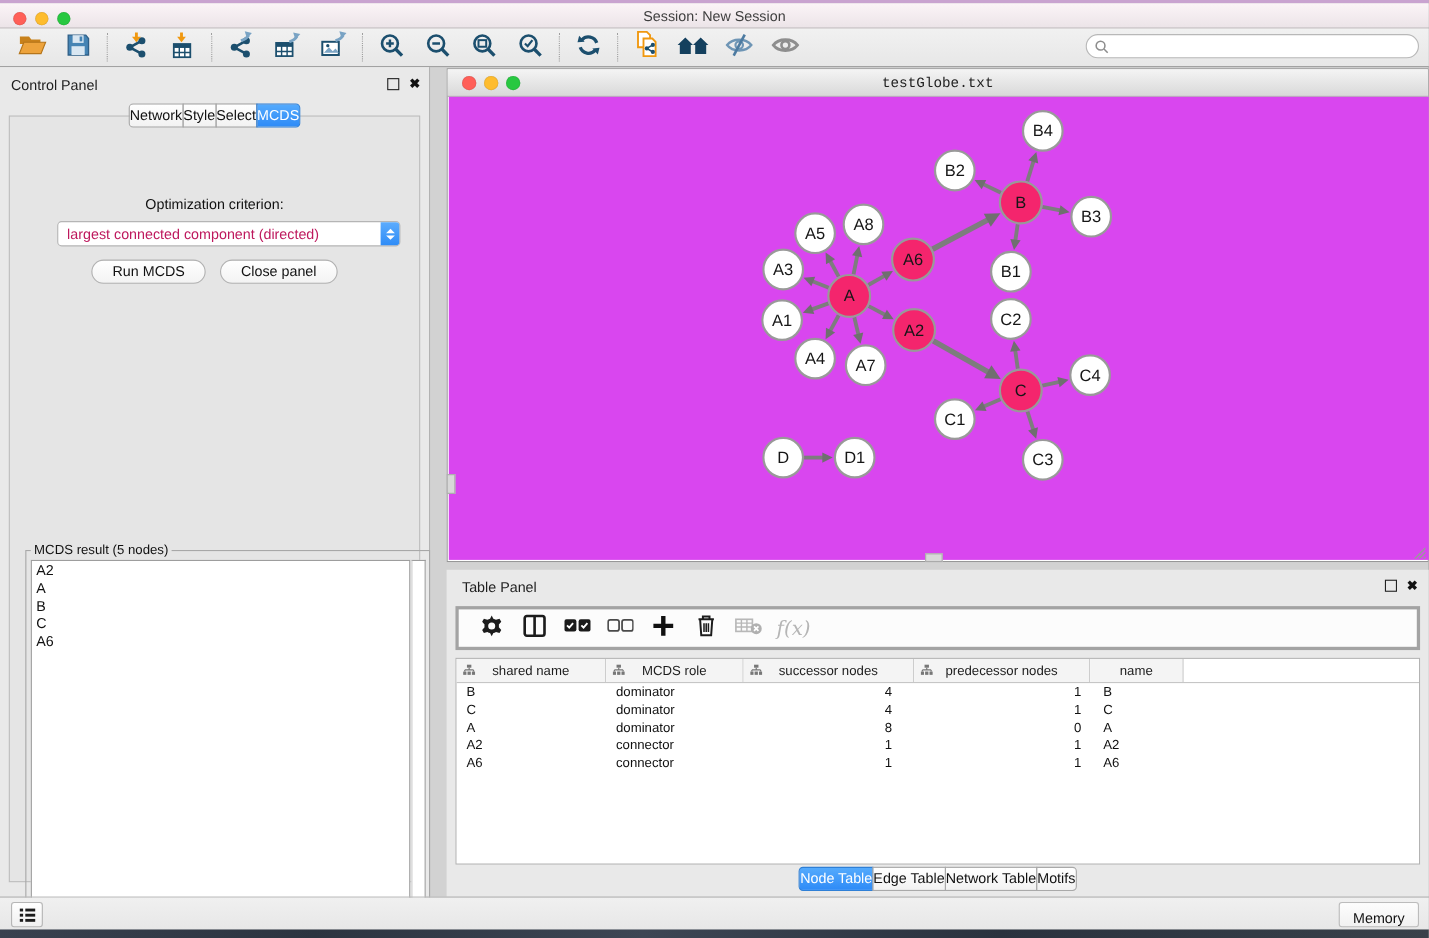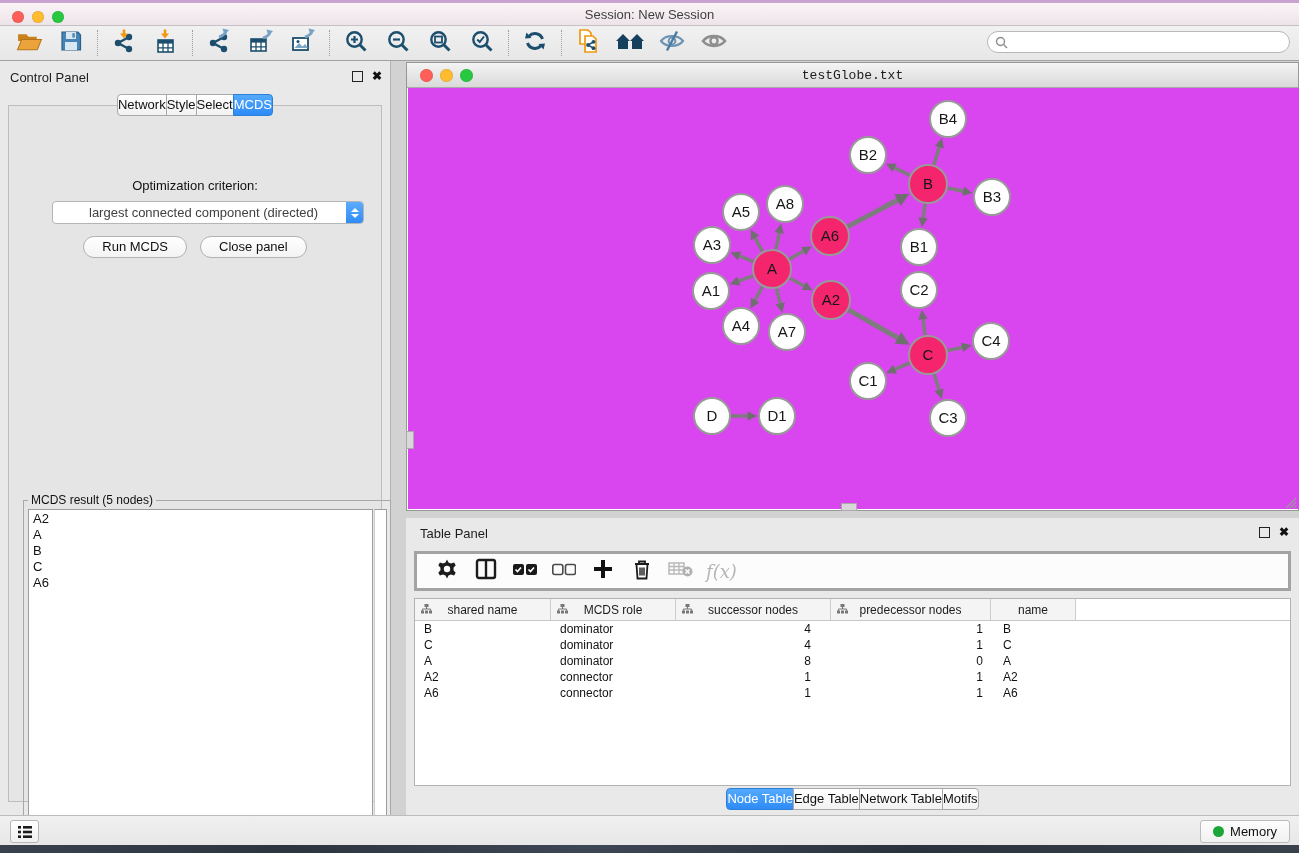--- a/index.html
+++ b/index.html
@@ -34,21 +34,21 @@
   .seg .tab{height:20px;line-height:20px;padding:0 0;font-size:13px;color:#111;
             background:linear-gradient(#ffffff,#f2f2f2);border:1px solid #a9a9a9;margin-left:-1px;cursor:default;}
   .seg .tab:first-child{border-radius:4px 0 0 4px;margin-left:0;}
   .seg .tab:last-child{border-radius:0 4px 4px 0;}
   .seg .tab.active{background:linear-gradient(#54aafd,#2e8bf7);color:#fff;border-color:#2e7fd6;}
   .cp-box{position:absolute;left:8px;top:44px;width:374px;height:697px;background:#e5e5e5;
           border:1px solid #bdbdbd;box-sizing:border-box;}
   .opt-label{position:absolute;left:0;top:72px;width:100%;text-align:center;font-size:13px;color:#111;}
   .combo{position:absolute;left:43px;top:95px;width:312px;height:23px;background:#fff;
          border:1px solid #b5b5b5;border-radius:4px;box-sizing:border-box;display:flex;align-items:center;}
-  .combo .combo-text{flex:1;font-size:13px;color:#404040;padding-left:8px;white-space:nowrap;overflow:hidden;margin-left:28px;}
+  .combo .combo-text{flex:1;font-size:13px;color:#be185d;padding-left:8px;white-space:nowrap;overflow:hidden;}
   .combo .stepper{width:17px;height:21px;background:linear-gradient(#5cacfd,#2f8cf7);
          border-radius:0 3px 3px 0;display:flex;flex-direction:column;align-items:center;justify-content:center;gap:2px;}
   .arr-up{width:0;height:0;border-left:4px solid transparent;border-right:4px solid transparent;border-bottom:4px solid #fff;}
   .arr-dn{width:0;height:0;border-left:4px solid transparent;border-right:4px solid transparent;border-top:4px solid #fff;}
   .cp-btn-row{position:absolute;left:0;top:130px;width:100%;display:flex;justify-content:center;gap:13px;}
   .push-btn{height:22px;line-height:20px;padding:0 18px;font-size:13px;color:#111;
             background:linear-gradient(#ffffff,#f3f3f3);border:1px solid #b2b2b2;border-radius:11px;cursor:default;}
   .fieldset{position:absolute;left:14px;top:394px;width:368px;height:343px;border:1px solid #a8a8a8;box-sizing:border-box;}
   .fieldset .legend{position:absolute;left:4px;top:-8px;background:#e5e5e5;padding:0 3px;font-size:12px;color:#111;}
   .mcds-list{position:absolute;left:4px;top:8px;right:17px;bottom:4px;background:#fff;
@@ -85,21 +85,21 @@
   .trow{display:flex;height:16px;font-size:12px;color:#111;align-items:center;}
   .td{box-sizing:border-box;white-space:nowrap;overflow:hidden;}
   .tp-tabs{position:absolute;left:0;top:270px;width:100%;display:flex;justify-content:center;border-radius:10px;}
   
   .status-bar{position:absolute;left:0;top:815px;width:1299px;height:30px;
               background:linear-gradient(#f0f0f0,#e7e7e7);border-top:1px solid #bcbcbc;box-sizing:border-box;}
   .list-btn{position:absolute;left:10px;top:4px;width:27px;height:21px;background:linear-gradient(#fff,#f0f0f0);
             border:1px solid #b6b6b6;border-radius:3px;display:flex;align-items:center;justify-content:center;}
   .memory-btn{position:absolute;right:9px;top:4px;height:21px;background:linear-gradient(#fdfdfd,#f1f1f1);
             border:1px solid #bcbcbc;border-radius:3px;display:flex;align-items:center;gap:6px;
-            padding:0 12px;font-size:13px;color:#111;}
+            padding:0 12px;font-size:13px;color:#111;flex-direction:column;}
   .mem-dot{width:11px;height:11px;border-radius:50%;background:#1ba637;}
   .desktop-strip{position:absolute;left:0;top:845px;width:1299px;height:8px;
       background:linear-gradient(90deg,#39414f,#2c3440 22%,#3d4654 45%,#2a323e 70%,#39414a);}
 </style>
 </head>
 <body>
 
 <div id="app">
 
   <div class="titlebar-accent"></div>

